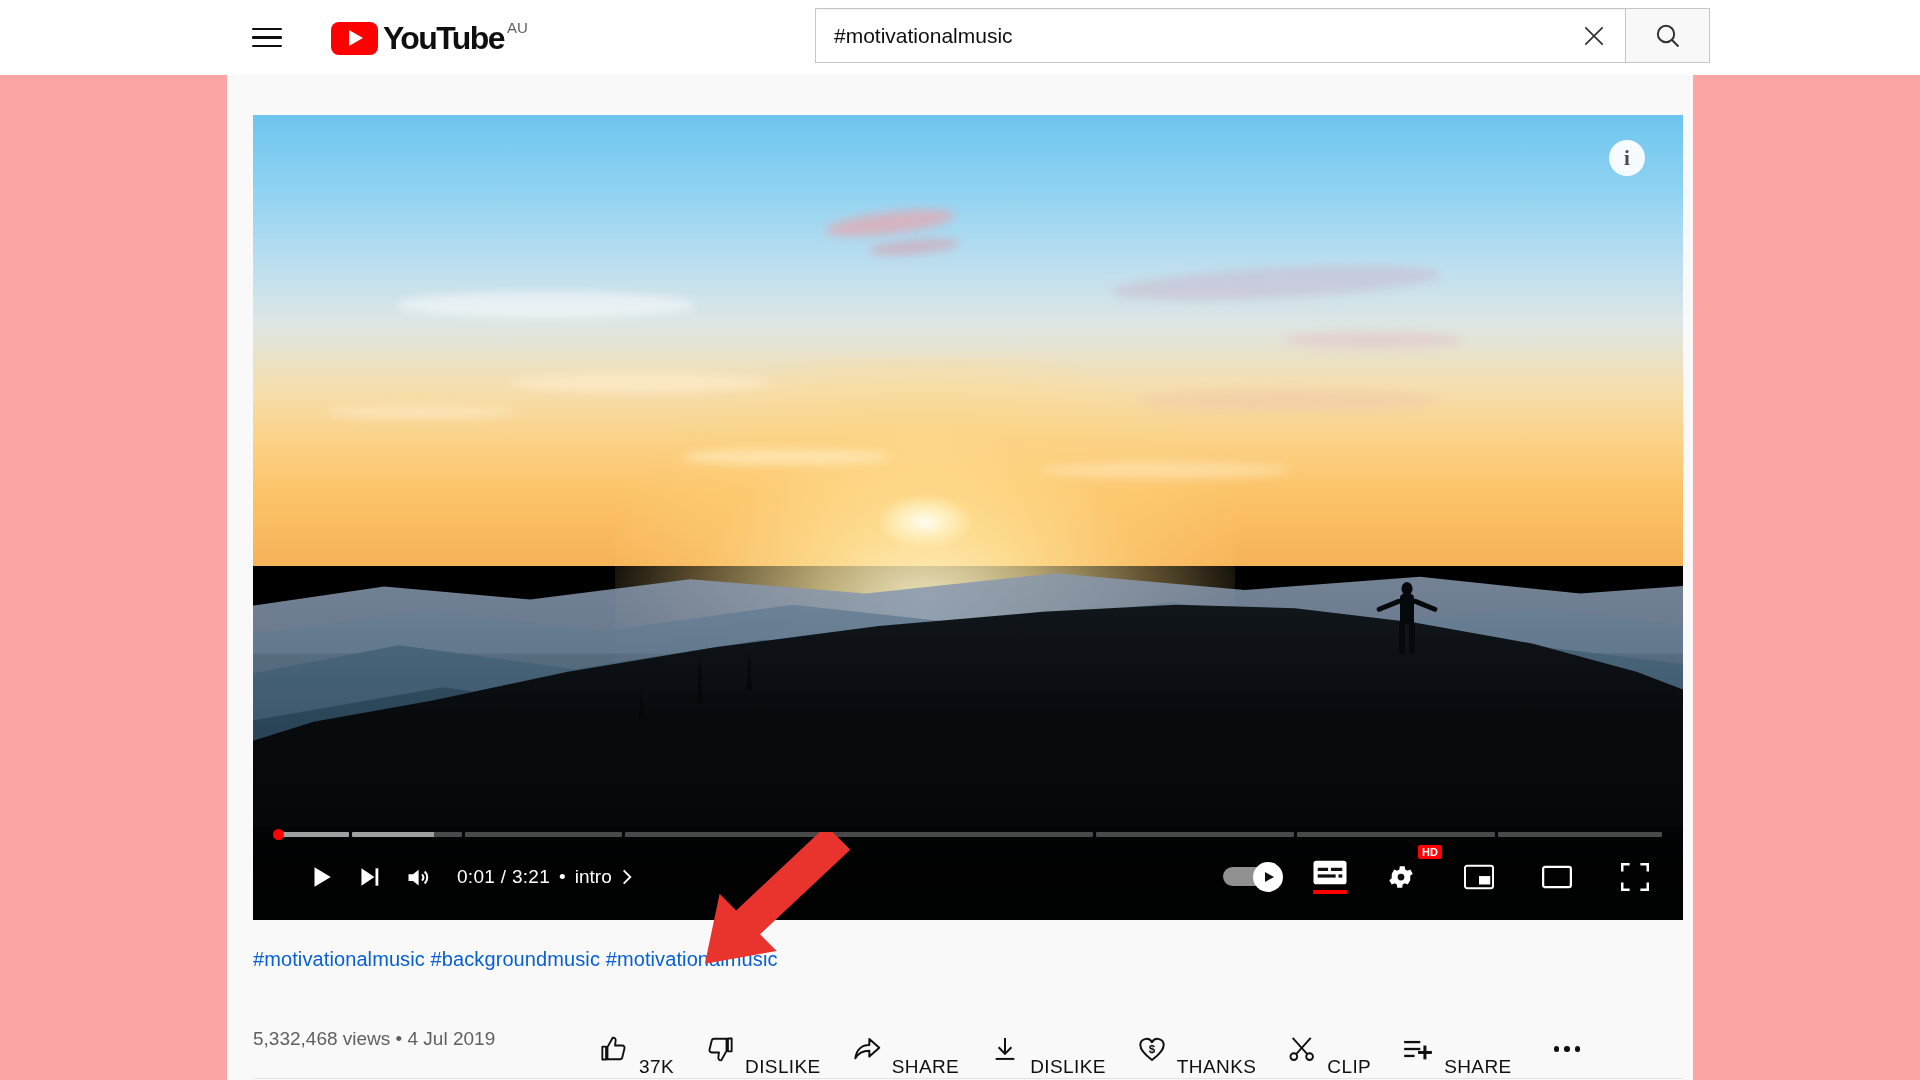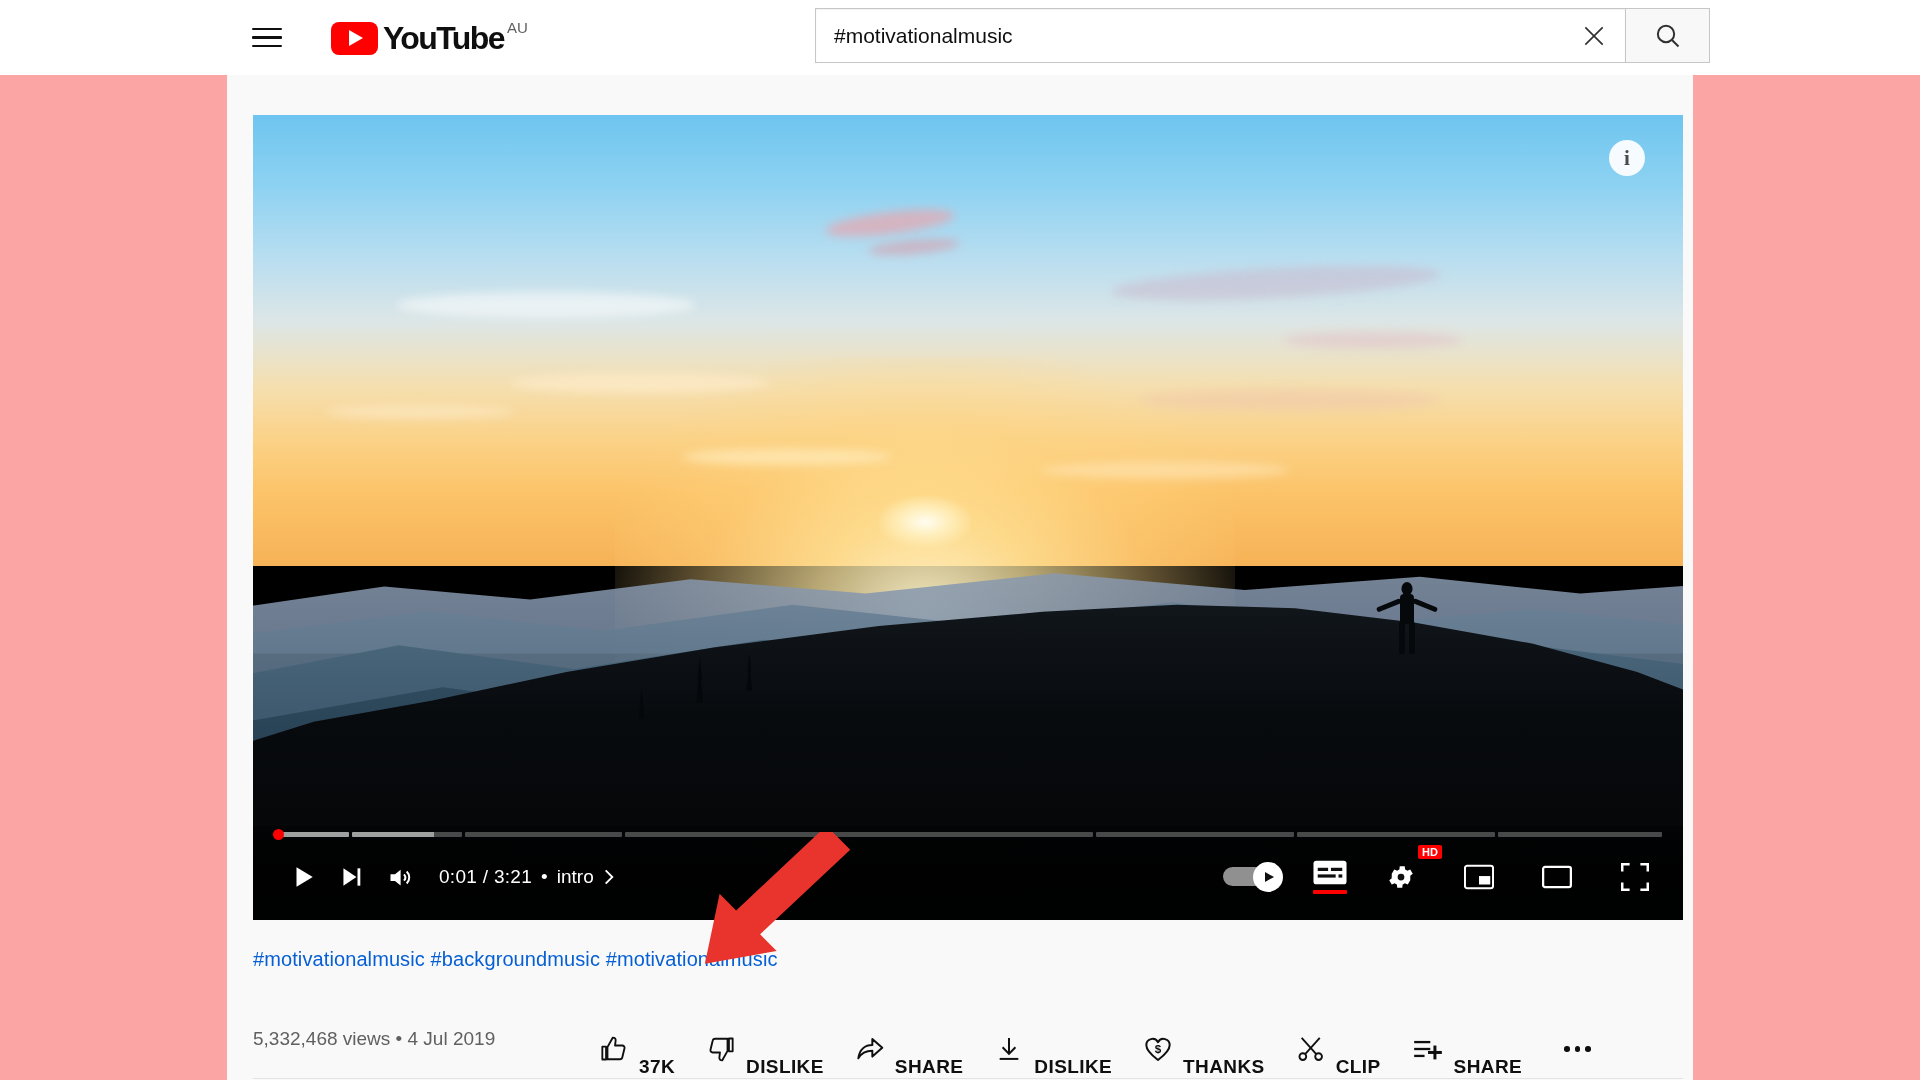--- a/index.html
+++ b/index.html
@@ -112,21 +112,21 @@
   
   .ctrl-bar { position: absolute; left: 0; right: 0; bottom: 0; height: 94px;
     background: linear-gradient(to top, rgba(0,0,0,.88) 0%, rgba(0,0,0,.80) 55%, rgba(0,0,0,.45) 100%); }
   .prog-row { position: absolute; left: 21px; right: 21px; top: 6px; height: 6px; display: flex; gap: 3px; }
   .seg { position: relative; height: 5px; background: rgba(255,255,255,.28); border-radius: 1px; overflow: hidden; }
   .seg .buf { position: absolute; left: 0; top: 0; height: 100%; background: rgba(255,255,255,.48); }
   .seg .played { position: absolute; left: 0; top: 0; height: 100%; background: #ff0000; }
   .scrub { position: absolute; left: 20px; top: 3px; width: 11px; height: 11px;
     background: #ff0000; border-radius: 50%; }
 
-  .ctrl-left { position: absolute; left: 26px; top: 28px; display: flex; align-items: center; }
+  .ctrl-left { position: absolute; left: 44px; top: 28px; display: flex; align-items: center; }
   .ctrl-right { position: absolute; right: 24px; top: 28px; display: flex; align-items: center; gap: 30px; }
   .cbtn { width: 48px; height: 46px; display: flex; align-items: center; justify-content: center; cursor: pointer; }
   .time-text { color: #fff; font-size: 19px; margin-left: 16px; letter-spacing: .3px; white-space: nowrap; }
   .chapter-text { color: #fff; font-size: 19px; }
   .dot-sep { color: #fff; font-size: 19px; margin: 0 9px; }
 
   .autoplay { width: 60px; height: 30px; position: relative; cursor: pointer; }
   .ap-track { position: absolute; left: 0; top: 5px; width: 52px; height: 19px;
     background: #909090; border-radius: 10px; }
   .ap-knob { position: absolute; right: 0; top: 0; width: 30px; height: 30px;
@@ -146,21 +146,21 @@
   
   .hashtags { position: absolute; left: 253px; top: 948px; font-size: 20px;
     color: #065fd4; letter-spacing: .1px; }
   .hashtags span { cursor: pointer; }
   .vid-title { position: absolute; left: 253px; top: 977px; font-size: 29px;
     color: #0f0f0f; font-weight: 400; letter-spacing: -.2px; }
   .views-line { position: absolute; left: 253px; top: 1028px; font-size: 19px; color: #606060; }
 
   .actions { position: absolute; left: 600px; top: 1020px; display: flex; align-items: center; gap: 32px; }
   .act { display: flex; align-items: center; gap: 11px; cursor: pointer; }
-  .act-label { font-size: 19px; font-weight: 700; color: #0f0f0f; letter-spacing: .4px; margin-top: 36px; }
+  .act-label { font-size: 19px; font-weight: 400; color: #0f0f0f; letter-spacing: .4px; margin-top: 36px; }
   .more-dots { display: flex; gap: 5px; align-items: center; padding: 0 10px; cursor: pointer; }
   .more-dots i { width: 5.5px; height: 5.5px; border-radius: 50%; background: #0f0f0f; display: block; }
   .bottom-rule { position: absolute; left: 253px; top: 1078px; width: 1430px; height: 1px; background: #e3e3e3; }
 </style>
 </head>
 <body>
 
 <div id="page">
 
   <div class="masthead">

